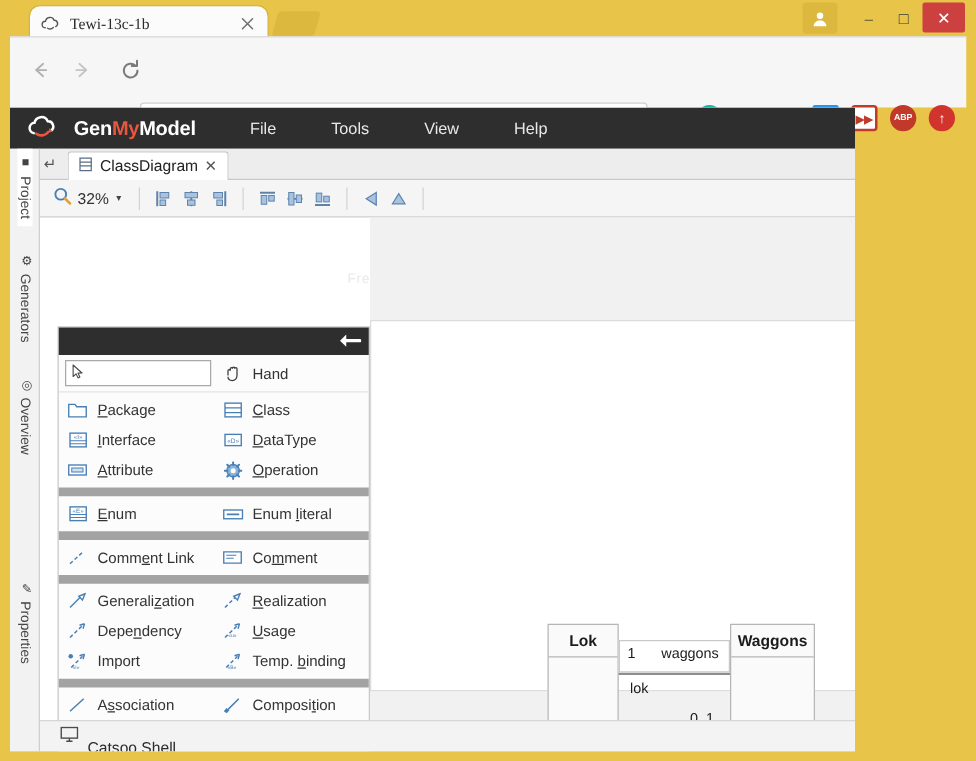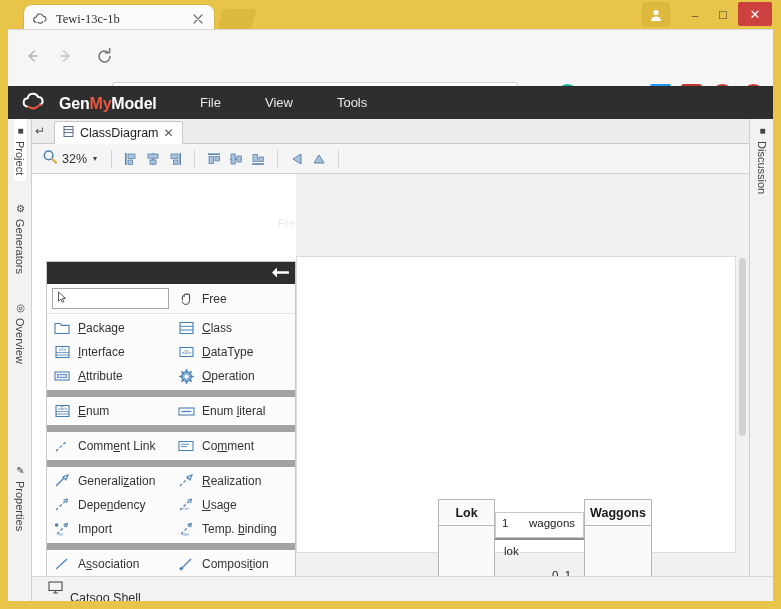--- a/index.html
+++ b/index.html
@@ -57,21 +57,21 @@
   #omnibox .vdiv { width:1px; height:16px; background:#ddd; margin-right:8px; }
   #omnibox .urltext { flex:1; font-size:12.5px; color:#333; white-space:nowrap; overflow:hidden;}
   #omnibox .urltext .dim { color:#8a8a8a; }
   #omnibox .star { width:16px; height:16px; flex:none; margin-left:3px; }
   #extensions { position:absolute; left:518px; top:54px; display:flex; align-items:center; gap:10px; }
   .extico { width:21px; height:21px; border-radius:50%; flex:none; position:relative;
             display:flex; align-items:center; justify-content:center;
             font-size:10px; font-weight:bold; color:#fff; }
 
   
-  #app { position:absolute; left:8px; top:86px; width:765px; height:515px; background:#fff; overflow:hidden;}
+  #app { position:absolute; left:8px; top:86px; width:676px; height:515px; background:#fff; overflow:hidden;}
 
   
   #gmmheader { position:absolute; left:0; top:0; width:765px; height:33px; background:#2e2e2e; }
   #logo { position:absolute; left:12px; top:4px; display:flex; align-items:center; gap:7px; }
   #logo .logotext { font-size:16px; font-weight:bold; color:#fff; letter-spacing:-.2px;}
   #logo .logotext .red { color:#e8563f; }
   #menubar { position:absolute; left:170px; top:0; height:33px; display:flex; align-items:center; }
   .menuitem { padding:0 22px; height:33px; line-height:33px; color:#e8e8e8; font-size:13px; cursor:default;}
 
   
@@ -293,22 +293,23 @@
           <svg width="32" height="24" viewBox="0 0 32 24">
             <path d="M7 16.5a4.2 4.2 0 0 1 .6-8.3 5.6 5.6 0 0 1 10.6-1.2 4.1 4.1 0 0 1 2.4 7.6" fill="none" stroke="#ffffff" stroke-width="2" stroke-linecap="round"></path>
             <path d="M9 17c3 2.3 7.4 1.6 9.6-1.4" fill="none" stroke="#e8563f" stroke-width="2.2" stroke-linecap="round"></path>
             <path d="M19.6 12.4 l-.8 3.6 3.6-.6z" fill="#e8563f"></path>
           </svg>
         </span>
         <span class="logotext"><span>Gen</span><span class="red">My</span><span>Model</span></span>
       </div>
       <div id="menubar">
         <div class="menuitem">File</div>
+        <div class="menuitem">Tools</div>
         <div class="menuitem">View</div>
-        <div class="menuitem">Tools</div>
+        <div class="menuitem">Help</div>
       </div>
     </div>
 
     <div id="leftrail">
       <div class="railgroup" style="top:0;">
         <div class="railtab sel">
           <span class="railico">■</span>
           <span>Project</span>
         </div>
         <div class="railtab" style="margin-top:16px;">
@@ -442,21 +443,21 @@
               <path d="M1.5 1 L1.5 10.2 L3.9 8.1 L5.4 11.3 L6.9 10.6 L5.4 7.5 L8.6 7.4 Z" fill="#fff" stroke="#4a4a4a" stroke-width=".9" stroke-linejoin="round"></path>
             </svg>
           </span>
         </div>
         <div class="palitem" style="width:auto;padding-left:2px;">
           <span class="palico">
             <svg width="15" height="15" viewBox="0 0 15 15">
               <path d="M3.4 9.4 V5.6a.9.9 0 0 1 1.8 0V4a.9.9 0 0 1 1.8 0v-.4a.9.9 0 0 1 1.8 0V4a.9.9 0 0 1 1.8 0v5.2c0 2.4-1.5 4.2-3.8 4.2-2 0-3.4-1.2-3.4-3" fill="none" stroke="#3a3a3a" stroke-width="1"></path>
             </svg>
           </span>
-          <span class="plabel">Free</span>
+          <span class="plabel">Hand</span>
         </div>
       </div>
 
       <div class="palsec">
         <div class="palrow">
           <div class="palitem">
             <span class="palico">
               <svg width="16" height="14" viewBox="0 0 16 14">
                 <path d="M1 12.5 V2.5 H6 L7.4 4.4 H15 V12.5 Z" fill="#fff" stroke="#4a7fb5" stroke-width="1.1"></path>
               </svg>

